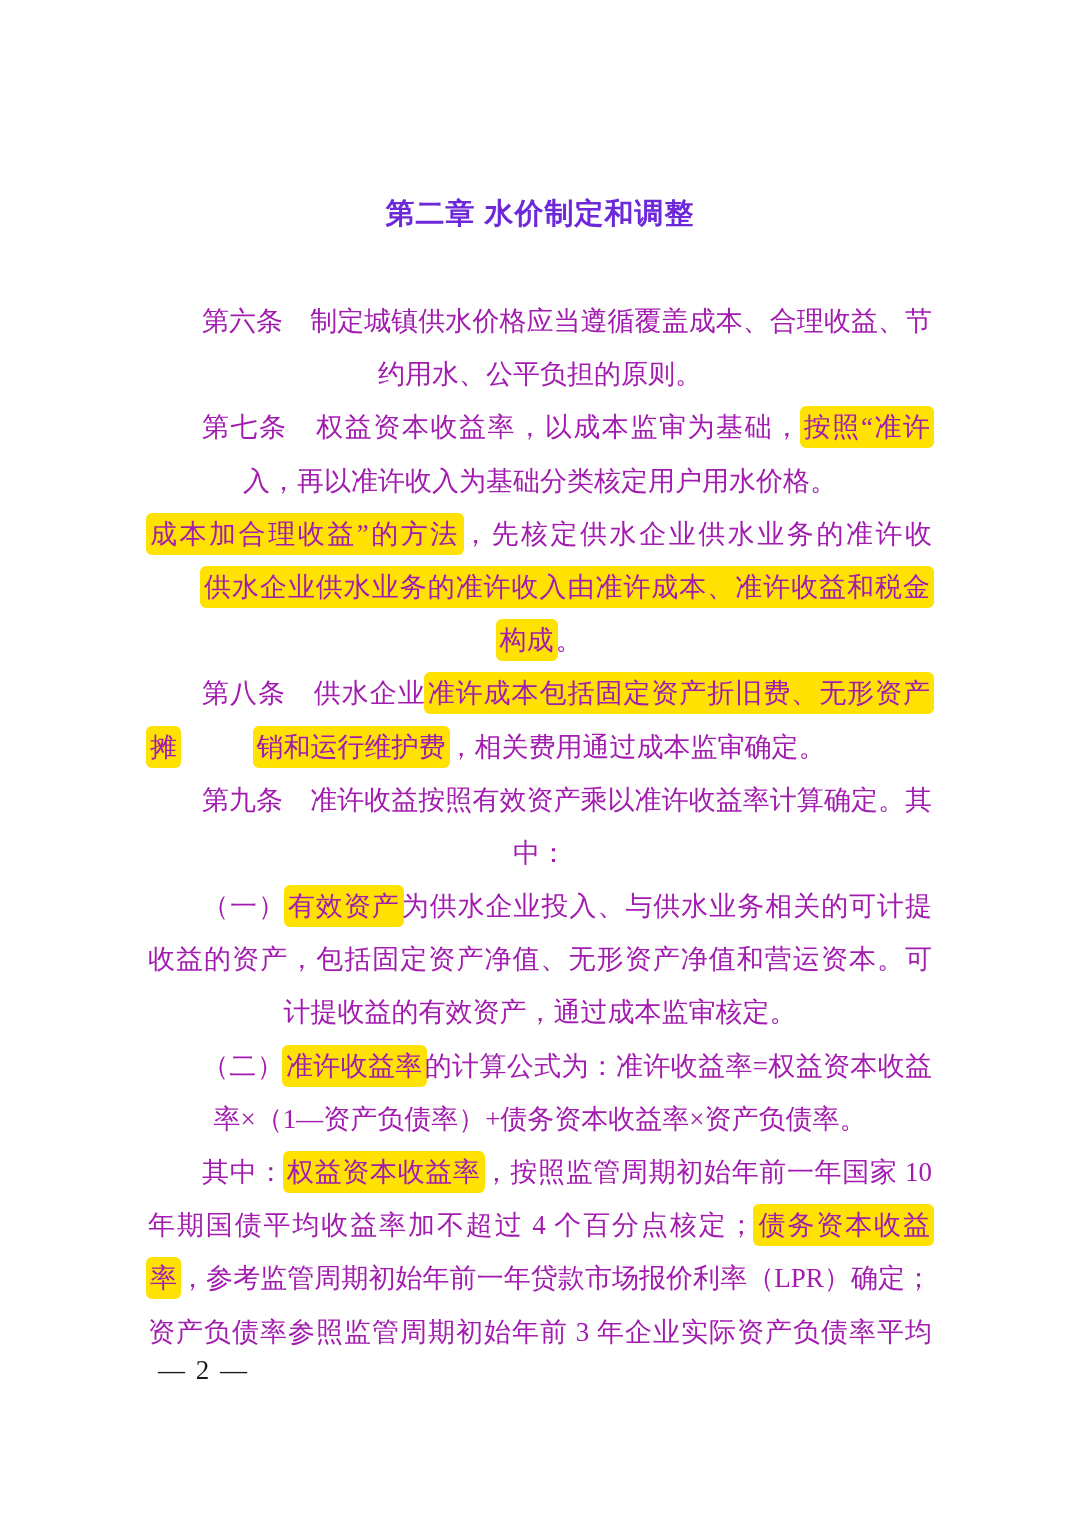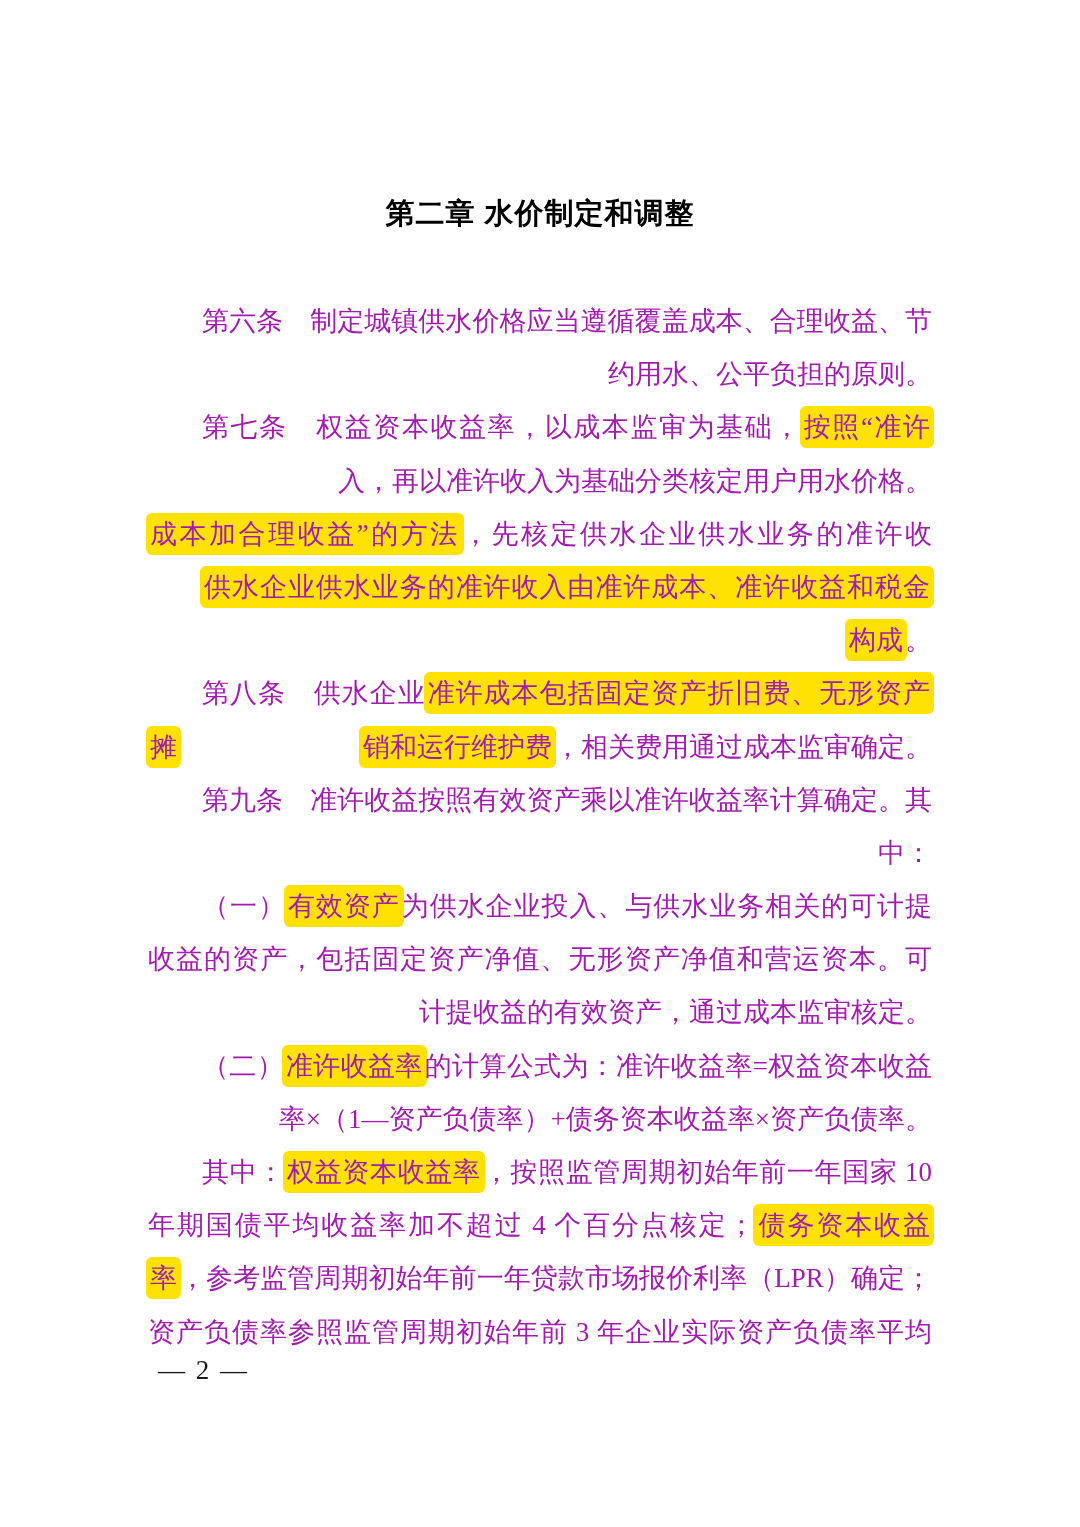--- a/index.html
+++ b/index.html
@@ -13,35 +13,35 @@
   }
   #chapter-title {
     position: absolute;
     left: 0; top: 193px;
     width: 1080px; height: 40px;
     line-height: 40px;
     text-align: center;
     font-family: "Liberation Sans", "DejaVu Sans", sans-serif;
     font-weight: 700;
     font-size: 29px;
-    color: #000000;
+    color: #6d28d9;
     letter-spacing: 1px;
   }
   #body-text {
     position: absolute;
     left: 148px; top: 295px;
     width: 784px;
     color: #a21caf;
   }
   .line {
     height: 53.2px;
     line-height: 53.2px;
     font-size: 27px;
     overflow: visible;
-    text-align: right;
+    text-align: center;
   }
   .jf { text-align: justify; text-align-last: justify; }
   .ind { text-indent: 54px; }
   .hl {
     background: #ffe102;
     border-radius: 6px;
     padding: 6px 4px;
     margin: 0 -2px;
     box-decoration-break: clone;
     -webkit-box-decoration-break: clone;

